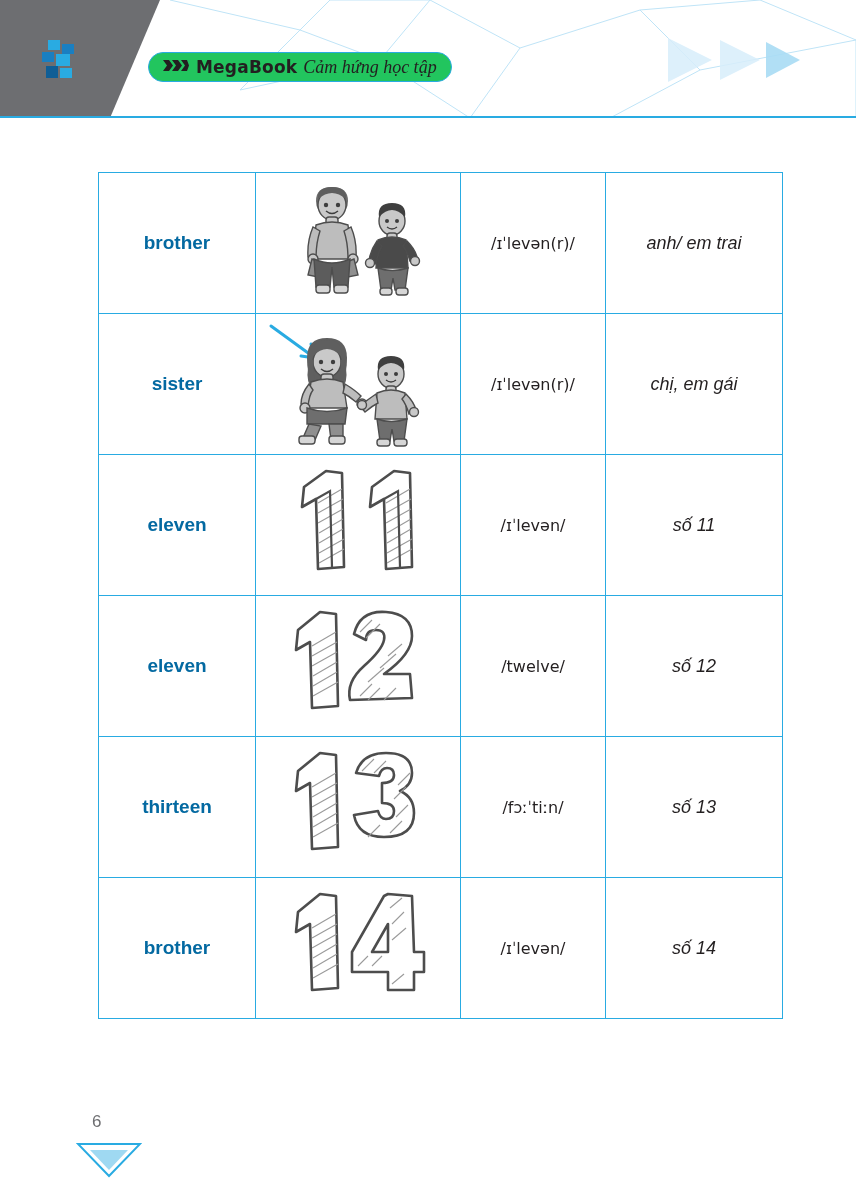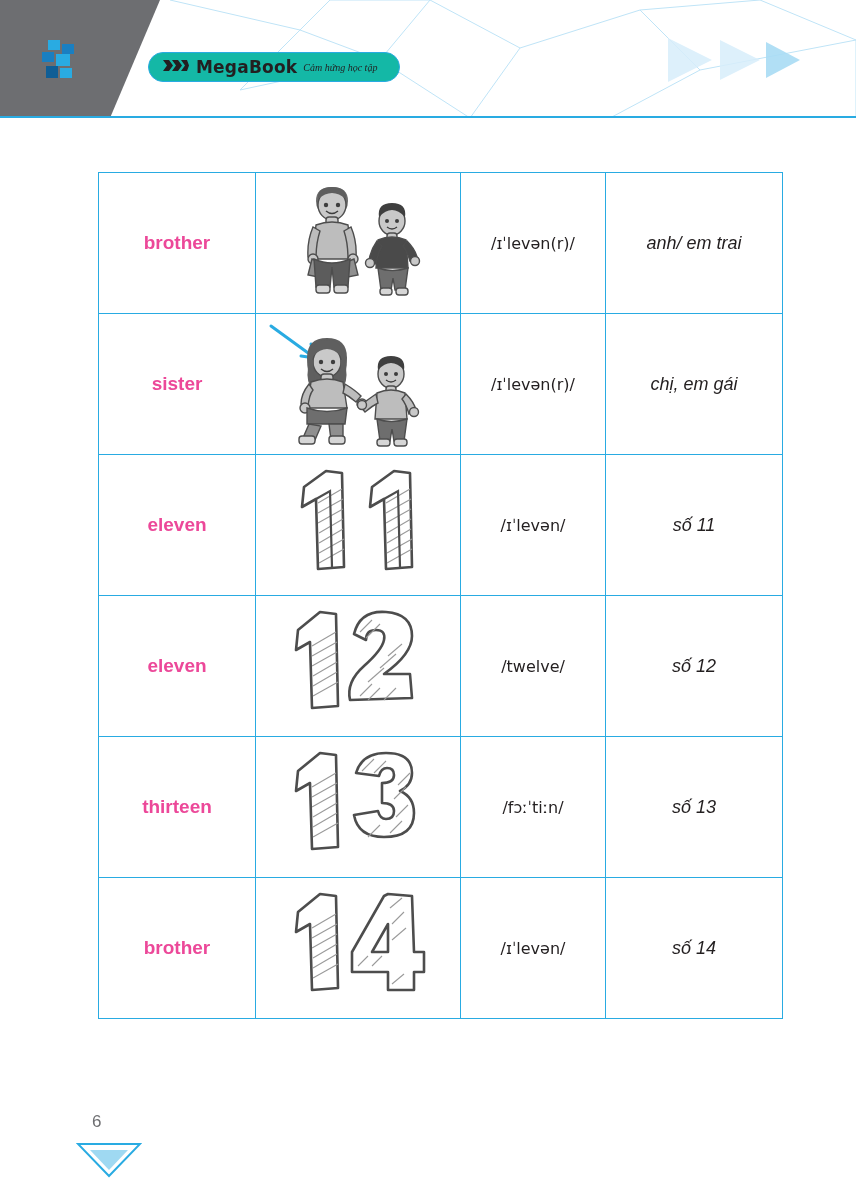--- a/index.html
+++ b/index.html
@@ -49,42 +49,42 @@
     width: 856px; height: 2px;
     background: #29abe2;
   }
   .brand-pill {
     position: absolute;
     left: 148px; top: 52px;
     height: 30px;
     min-width: 252px;
     border: 1.5px solid #29abe2;
     border-radius: 16px;
-    background: #14b8a6;
+    background: #22c55e;
     display: flex;
     align-items: center;
     padding: 0 14px;
     box-sizing: border-box;
   }
   .brand-bars {
     display: inline-block;
     margin-right: 7px;
     line-height: 1;
   }
   .brand-name {
     font-family: "DejaVu Sans", sans-serif;
     font-size: 17px;
     font-weight: bold;
     color: #231f20;
     letter-spacing: .2px;
   }
   .brand-tag {
     font-family: "Liberation Serif", serif;
     font-style: italic;
-    font-size: 10px;
+    font-size: 18px;
     color: #231f20;
     margin-left: 6px;
   }
 
   
   .table-wrap {
     position: absolute;
     left: 98px;
     top: 172px;
     width: 680px;
@@ -103,21 +103,21 @@
   }
   .c-word { width: 156px; }
   .c-pic  { width: 204px; }
   .c-ipa  { width: 144px; }
   .c-mean { width: 176px; }
 
   .word {
     font-family: "Liberation Sans", sans-serif;
     font-size: 19px;
     font-weight: bold;
-    color: #ec4899;
+    color: #0369a1;
   }
   .ipa {
     font-family: "DejaVu Sans", sans-serif;
     font-size: 16px;
     color: #231f20;
   }
   .mean {
     font-family: "Liberation Sans", sans-serif;
     font-style: italic;
     font-size: 18px;

